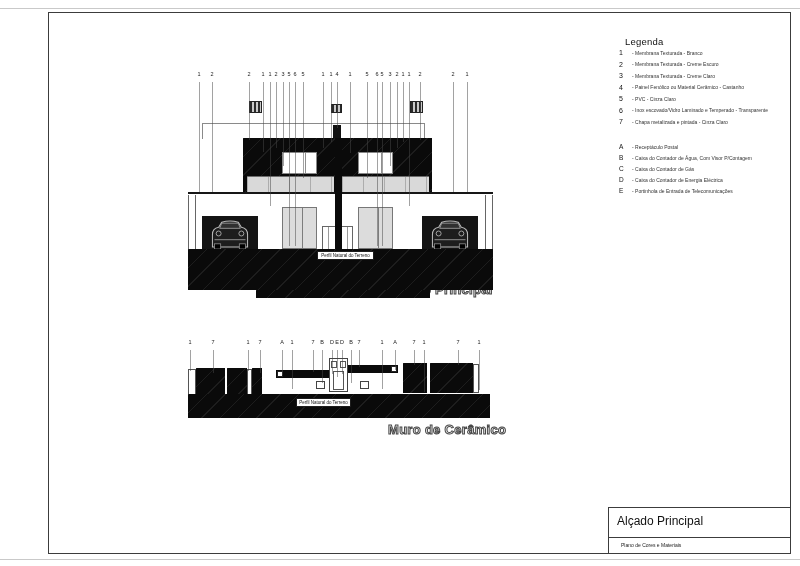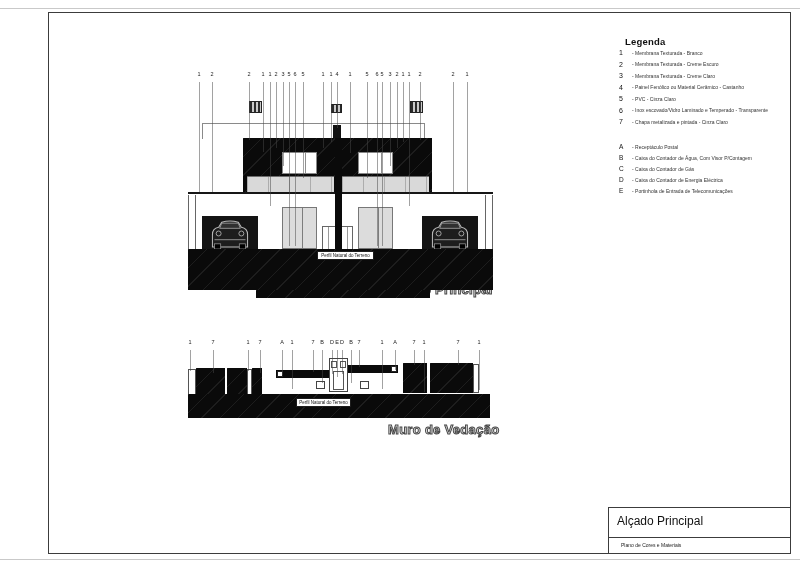--- a/index.html
+++ b/index.html
@@ -43,21 +43,21 @@
 </head>
 <body>
 
 <div class="sheet">
 
   <div class="page-edge" style="top:8px;"></div>
   <div class="page-edge" style="top:559px;"></div>
 
   <div class="frame"></div>
 
-  <div class="legend-title" style="left:625px;top:36px;font-weight:bold;">Legenda</div>
+  <div class="legend-title" style="left:625px;top:36px;">Legenda</div>
 
   <div class="legend-rows" style="left:619px;top:49px;">
 
       <div class="legend-row">
         <span class="legend-key">1</span>
         <span class="legend-text">- Membrana Texturada - Branco</span>
       </div>
 
       <div class="legend-row">
         <span class="legend-key">2</span>
@@ -431,21 +431,21 @@
     <div class="abs" style="left:348px;top:365px;width:50px;height:8px;background:#0a0a0a;"></div>
     <div class="abs" style="left:391px;top:366px;width:6px;height:6px;background:#fff;border:0.8px solid #222;box-sizing:border-box;"></div>
 
     <div class="abs solid" style="left:403px;top:363px;width:24px;height:30px;"></div>
     <div class="abs solid" style="left:430px;top:363px;width:43px;height:30px;"></div>
     <div class="abs" style="left:473px;top:364px;width:6px;height:29px;background:#fff;border:1px solid #555;box-sizing:border-box;"></div>
 
     <div class="abs solid" style="left:188px;top:394px;width:302px;height:24px;z-index:4;"></div>
     <div class="abs terrain-label" style="left:296px;top:398px;width:55px;height:9px;">Perfil Natural do Terreno</div>
 
-    <div class="outline-title" style="left:388px;top:423px;">Muro de Vedação</div>
+    <div class="outline-title" style="left:388px;top:423px;">Muro de Cerâmico</div>
   </div>
 
   <div>
     <div class="tb-line" style="left:608px;top:507px;width:1px;height:46px;"></div>
     <div class="tb-line" style="left:608px;top:507px;width:182px;height:1px;"></div>
     <div class="tb-line" style="left:608px;top:537px;width:182px;height:1px;"></div>
     <div class="tb-title" style="left:617px;top:514px;">Alçado Principal</div>
     <div class="tb-sub" style="left:621px;top:542px;">Plano de Cores e Materiais</div>
   </div>
 

